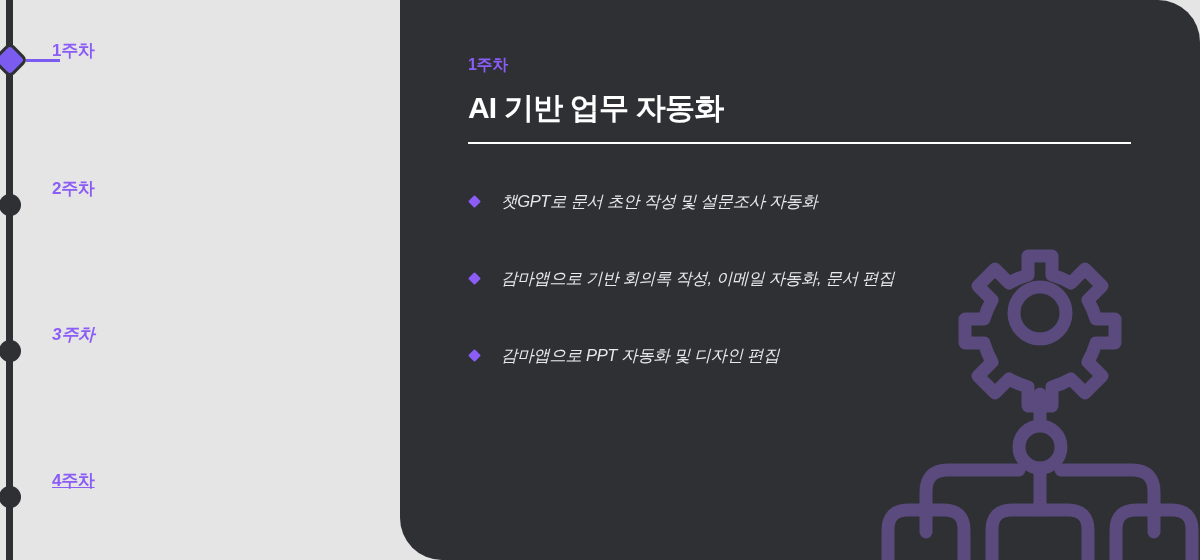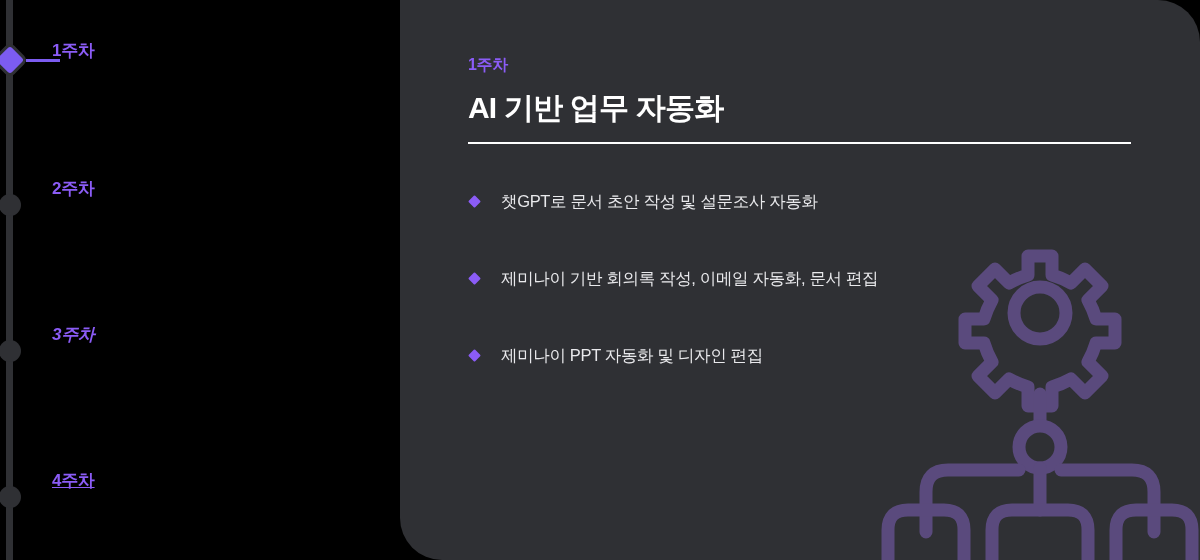--- a/index.html
+++ b/index.html
@@ -9,21 +9,21 @@
     height: 560px;
     overflow: hidden;
     background: #ffffff;
     font-family: "Liberation Sans", sans-serif;
   }
 
   .screen {
     position: relative;
     width: 1200px;
     height: 560px;
-    background: #000000;
+    background: #e5e5e5;
   }
 
   
   .timeline {
     position: absolute;
     left: 0;
     top: 0;
     width: 400px;
     height: 560px;
   }
@@ -136,20 +136,21 @@
     height: 2px;
     background: #FFFFFF;
   }
 
   .bullet-list {
     position: absolute;
     left: 68px;
     top: 190px;
     width: 690px;
     list-style: none;
+    font-style: italic;
   }
 
   .bullet-item {
     position: relative;
     padding-left: 33px;
     margin-bottom: 54px;
     font-size: 16.5px;
     color: #E9E9EC;
     letter-spacing: -0.35px;
     line-height: 1.4;
@@ -238,23 +239,23 @@
       <div class="card-title">AI 기반 업무 자동화</div>
       <div class="card-divider"></div>
 
       <ul class="bullet-list">
         <li class="bullet-item">
           <span class="bullet-diamond"></span>
           <span>챗GPT로 문서 초안 작성 및 설문조사 자동화</span>
         </li>
         <li class="bullet-item">
           <span class="bullet-diamond"></span>
-          <span>제미나이 기반 회의록 작성, 이메일 자동화, 문서 편집</span>
+          <span>감마앱으로 기반 회의록 작성, 이메일 자동화, 문서 편집</span>
         </li>
         <li class="bullet-item">
           <span class="bullet-diamond"></span>
-          <span>제미나이 PPT 자동화 및 디자인 편집</span>
+          <span>감마앱으로 PPT 자동화 및 디자인 편집</span>
         </li>
       </ul>
     </div>
   </div>
 
 </div>
 
 </body></html>

